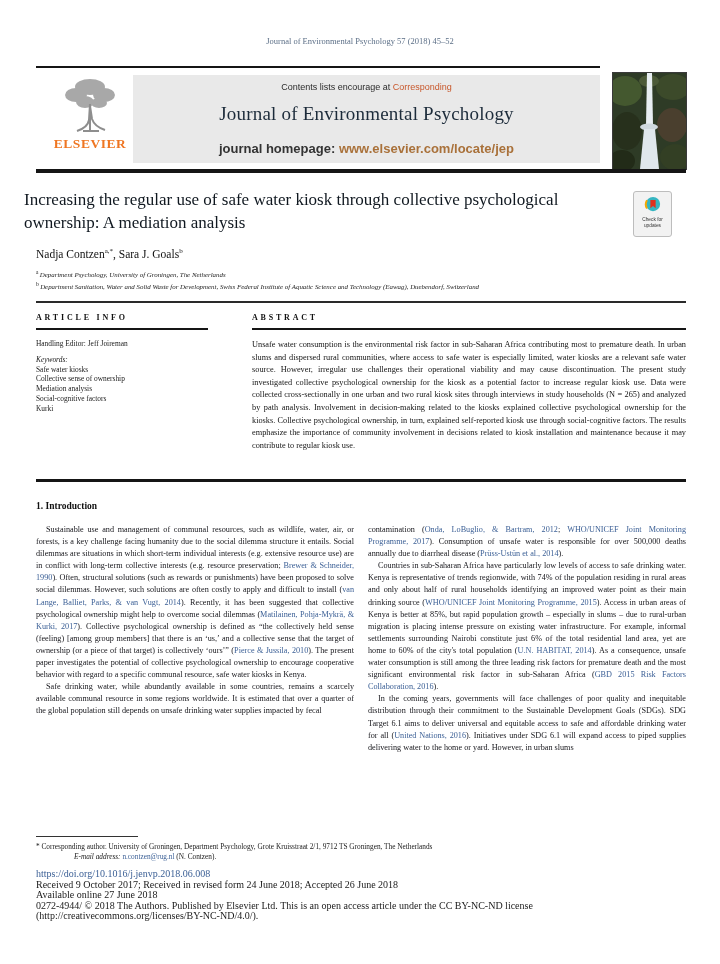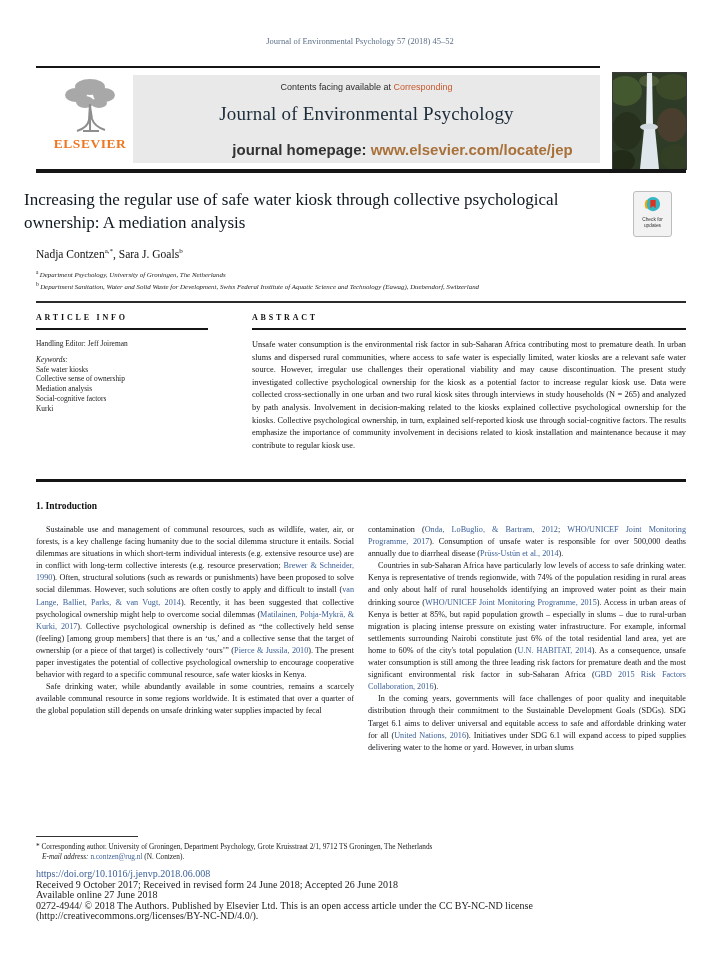--- a/index.html
+++ b/index.html
@@ -12,21 +12,21 @@
   .rule{position:absolute;background:#151515;}
   .rule-top{left:36px;top:66px;width:564px;height:2px;}
   .rule-banner-bottom{left:36px;top:169px;width:650px;height:4px;}
   .banner{position:absolute;left:133px;top:75px;width:467px;height:88px;background:#e9e9e9;}
   .banner .contents-line{position:absolute;top:7px;left:0;width:100%;text-align:center;
             font-size:9px;color:#2c2c2c;font-family:"Liberation Sans",sans-serif;}
   .banner .contents-line .sd{color:#c8582c;}
   .banner .jtitle{position:absolute;top:28px;left:0;width:100%;text-align:center;
             font-size:19px;color:#1c2b3a;letter-spacing:.2px;}
   .banner .homepage{position:absolute;top:66px;left:0;width:100%;text-align:center;
-            font-size:15px;font-weight:bold;color:#333;font-family:"Liberation Sans",sans-serif;margin-left:36px;}
+            font-size:13px;font-weight:bold;color:#333;font-family:"Liberation Sans",sans-serif;}
   .banner .homepage .url{color:#a9713a;font-weight:bold;}
 
   .elsevier{position:absolute;left:44px;top:76px;width:92px;height:88px;text-align:center;}
   .elsevier svg{display:block;margin:0 auto;}
   .elsevier .wordmark{font-size:13.5px;font-weight:bold;color:#ef7622;
             letter-spacing:.5px;margin-top:-2px;}
 
   .cover{position:absolute;left:612px;top:72px;width:73px;height:96px;border:1px solid #3a3a3a;}
   .cover svg{display:block;}
 
@@ -69,21 +69,21 @@
   .col p{margin:0;}
   .col p.ind{text-indent:10px;}
   .cite{color:#3c6096;}
 
   
   .fn-rule{left:36px;top:836px;width:102px;height:1px;background:#333;}
   .fn-corr{position:absolute;left:36px;top:842px;width:580px;font-size:7.3px;
            line-height:10.3px;color:#1a1a1a;}
   .fn-corr .l1{text-indent:-6px;padding-left:6px;}
   .fn-corr .l2{padding-left:6px;}
-  .fn-corr .em-label{font-style:italic;}
+  .fn-corr .em-label{font-style:italic;margin-left:32px;}
   .link{color:#3c6096;cursor:pointer;text-decoration:none;}
   .fn-meta{position:absolute;left:36px;top:869px;width:620px;font-size:10px;
            line-height:10.6px;color:#1a1a1a;}
 </style>
 </head>
 <body>
 
 <div class="page">
 
   <div class="hdr-cite">Journal of Environmental Psychology 57 (2018) 45–52</div>
@@ -105,21 +105,21 @@
           <path d="M31 30 L31 55"></path>
           <path d="M24 55 L40 55"></path>
         </g>
       </svg>
     </span>
     <div class="wordmark">ELSEVIER</div>
   </div>
 
   <div class="banner">
     <div class="contents-line">
-      <span>Contents facing available at </span><span class="sd">Corresponding</span>
+      <span>Contents lists encourage at </span><span class="sd">Corresponding</span>
     </div>
     <div class="jtitle">Journal of Environmental Psychology</div>
     <div class="homepage">
       <span>journal homepage: </span><span class="url">www.elsevier.com/locate/jep</span>
     </div>
   </div>
 
   <div class="cover">
     <svg width="73" height="96" viewBox="0 0 73 96" preserveAspectRatio="none">
       <rect width="73" height="96" fill="#2e3b26"></rect>

